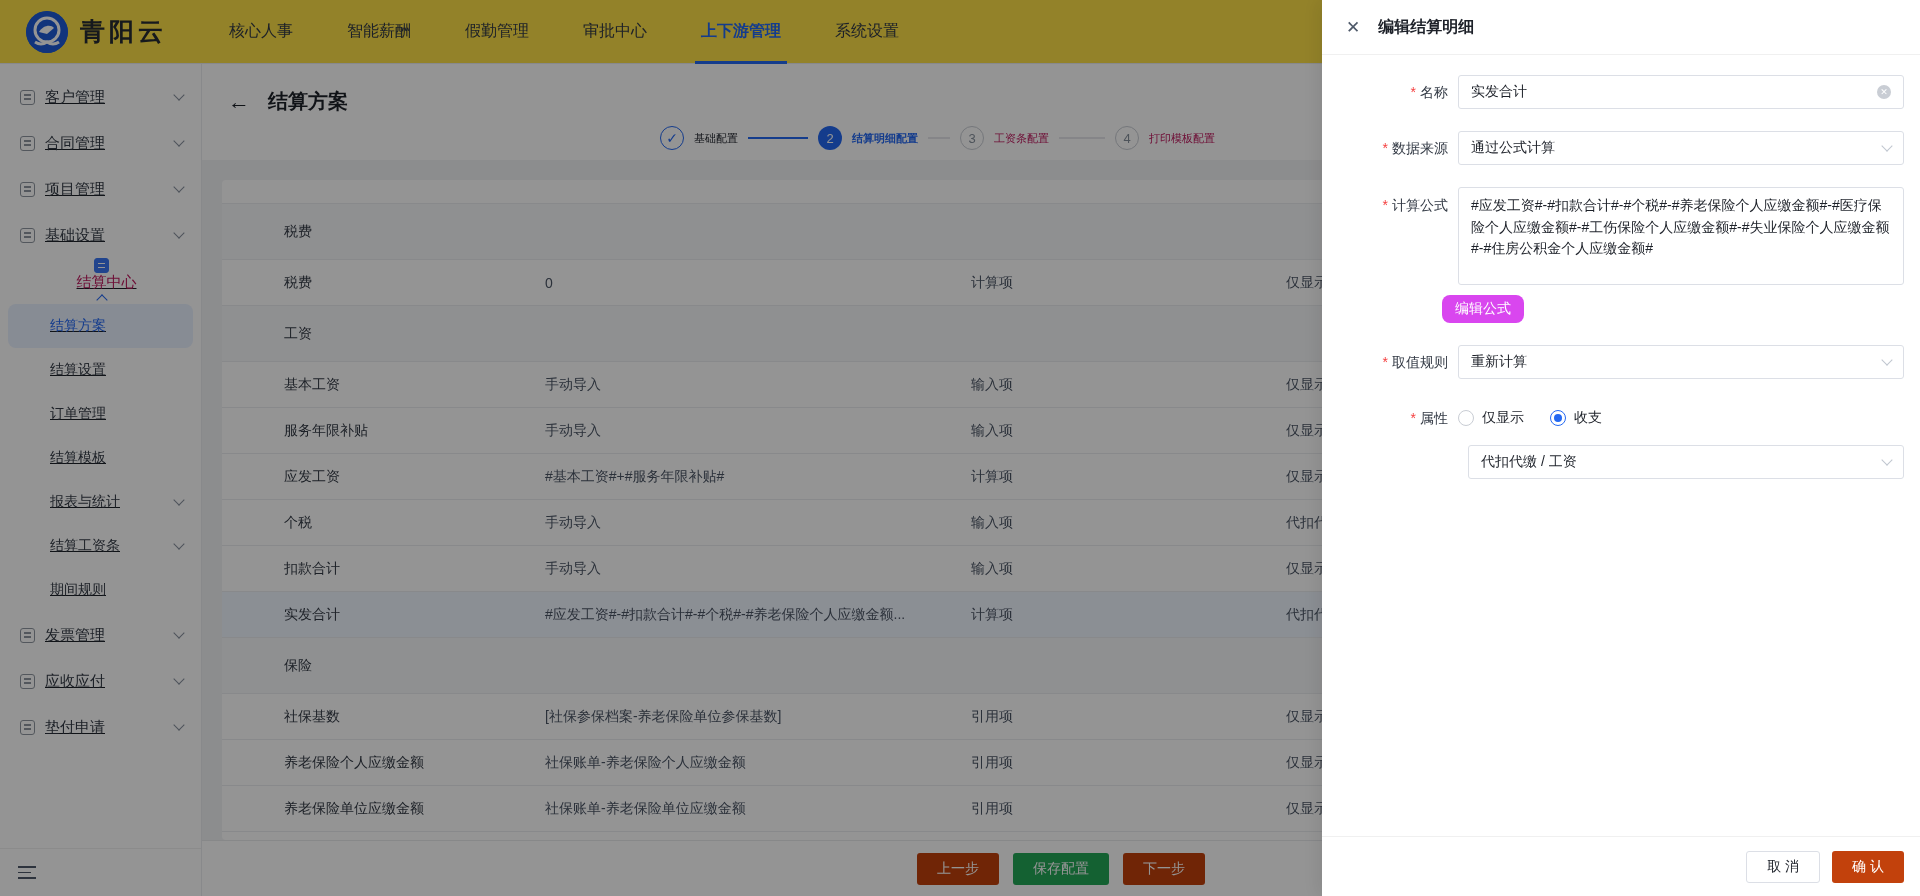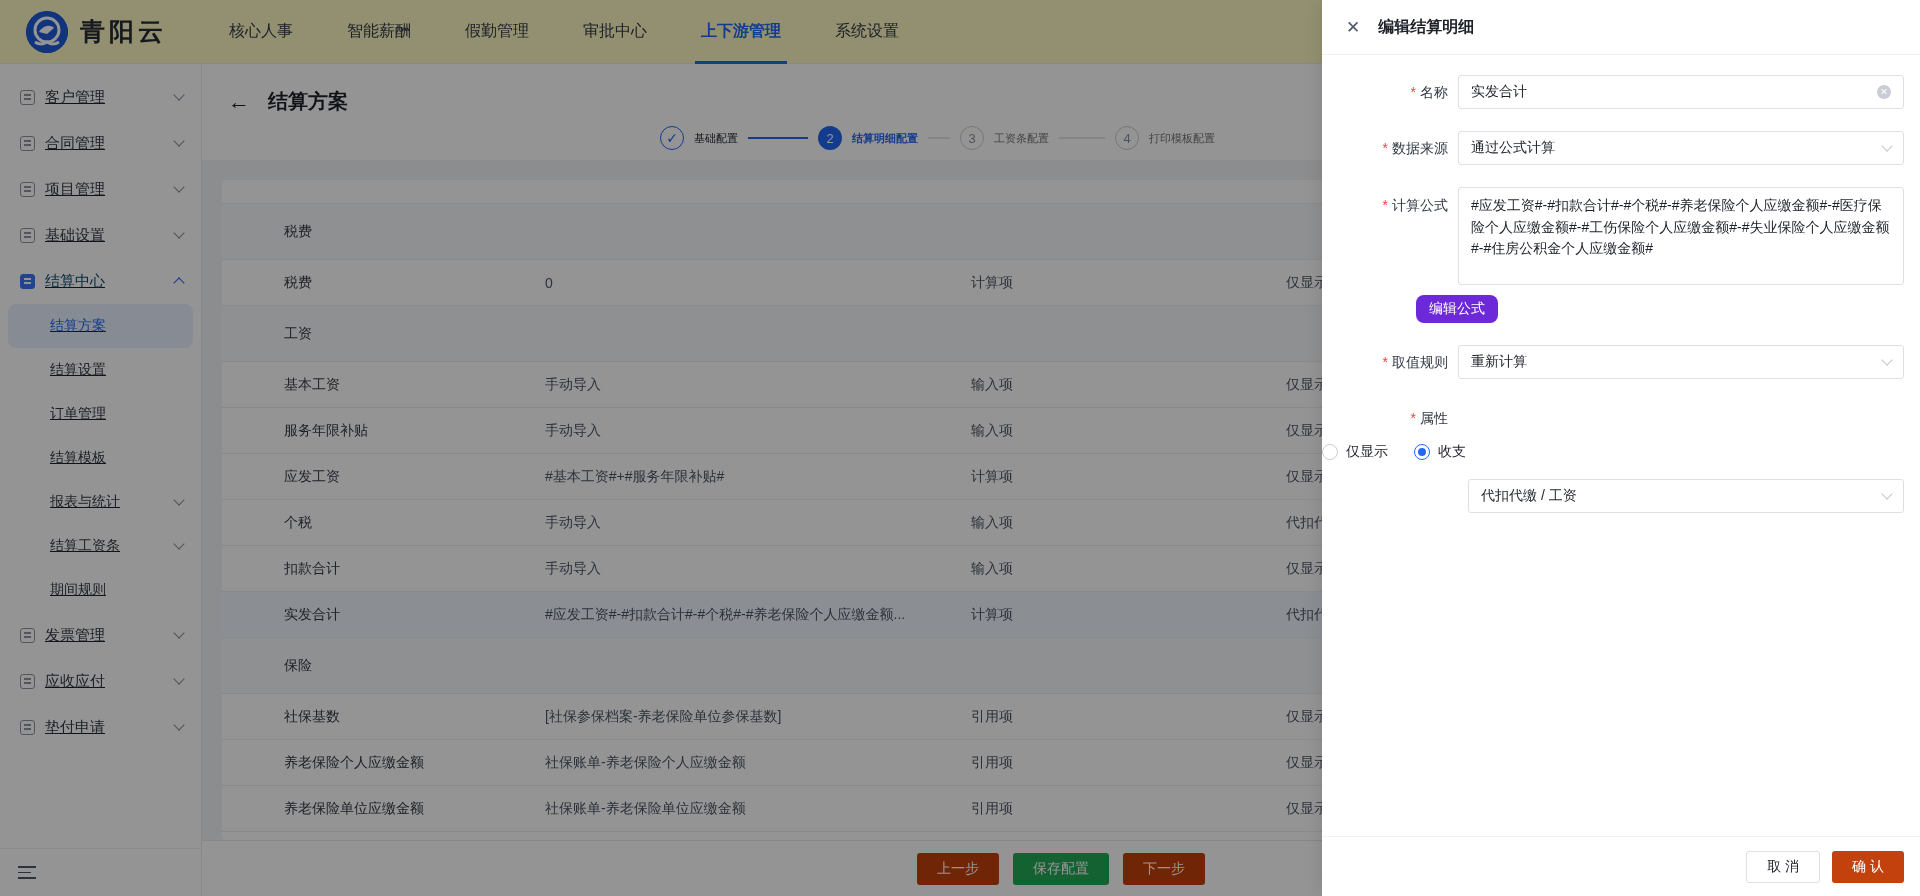--- a/index.html
+++ b/index.html
@@ -2,35 +2,35 @@
 <html><head>
 <meta charset="utf-8">
 <style>
   * { margin:0; padding:0; box-sizing:border-box; }
   html,body { width:1920px; height:896px; overflow:hidden; }
   body { font-family:"Liberation Sans","DejaVu Sans",sans-serif; background:#f2f3f5; color:#1d2129; }
 
   .app { position:absolute; inset:0; width:1920px; height:896px; display:flex; flex-direction:column; }
 
   
-  .topnav { height:64px; background:#fef9c3; border-bottom:1px solid #ebedf0; display:flex; align-items:center; padding-left:26px; flex:none; }
+  .topnav { height:64px; background:#fde047; border-bottom:1px solid #ebedf0; display:flex; align-items:center; padding-left:26px; flex:none; }
   .logo { width:42px; height:42px; border-radius:50%; background:#1e5bd6; position:relative; flex:none; overflow:hidden; }
   .logo svg { position:absolute; inset:0; }
   .brand { font-size:25px; font-weight:700; color:#262b33; letter-spacing:4px; margin-left:12px; }
   .nav-items { display:flex; align-items:stretch; height:64px; margin-left:56px; }
   .nav-item { display:flex; align-items:center; padding:0 6px; margin-right:42px; font-size:16px; color:#333a45; cursor:pointer; border-bottom:3px solid transparent; border-top:3px solid transparent; }
   .nav-item.active { color:#2468f2; font-weight:600; border-bottom-color:#2468f2; }
 
   .body-wrap { flex:1; display:flex; min-height:0; }
 
   
   .sidebar { width:202px; background:#fff; border-right:1px solid #ebedf0; position:relative; padding-top:10px; flex:none;text-decoration:underline; }
   .side-item { height:46px; display:flex; align-items:center; padding:0 18px 0 20px; font-size:15px; color:#333a45; cursor:pointer; }
   .side-item .lbl { flex:1; margin-left:10px; }
-  .side-item.primary { color:#0c4a6e; }
+  .side-item.primary { color:#be185d;flex-direction:column; }
   .sub-item { height:44px; display:flex; align-items:center; padding-left:50px; padding-right:18px; font-size:14px; color:#333a45; cursor:pointer; }
   .sub-item .lbl { flex:1; }
   .sub-item.active { background:#e8f1ff; color:#2468f2; border-radius:8px; margin:0 8px; padding-left:42px; }
   .ico { width:15px; height:15px; border:1.5px solid #858c96; border-radius:3px; position:relative; flex:none; opacity:.9; }
   .ico::after { content:""; position:absolute; left:3px; right:3px; top:3.5px; height:1.5px; background:#858c96; box-shadow:0 4px 0 #858c96; }
   .side-item.primary .ico { border-color:#2468f2; background:#2468f2; }
   .side-item.primary .ico::after { background:#fff; box-shadow:0 4px 0 #fff; }
   .chev { width:8px; height:8px; border-right:1.6px solid #868f9c; border-bottom:1.6px solid #868f9c; transform:rotate(45deg); margin-top:-4px; flex:none; }
   .chev.up { transform:rotate(-135deg); margin-top:4px; border-color:#2468f2; }
   .collapse-bar { position:absolute; bottom:0; left:0; right:0; height:48px; border-top:1px solid #f0f0f0; display:flex; align-items:center; padding-left:18px; cursor:pointer; }
@@ -45,21 +45,21 @@
   .back-arrow { font-size:22px; color:#1d2129; cursor:pointer; line-height:1; }
   .page-title { font-size:20px; font-weight:700; margin-left:18px; color:#1d2129; }
   .stepper { position:absolute; left:458px; top:62px; display:flex; align-items:center; white-space:nowrap; }
   .step-circ { width:24px; height:24px; border-radius:50%; display:flex; align-items:center; justify-content:center; font-size:13px; flex:none; }
   .step-circ.done { border:1px solid #2468f2; color:#2468f2; background:#fff; font-size:14px; }
   .step-circ.active { background:#2468f2; color:#fff; }
   .step-circ.todo { border:1px solid #c9cdd4; color:#86909c; background:#fff; }
   .step-lbl { font-size:11px; margin:0 10px 0 10px; }
   .step-lbl.done { color:#1d2129; }
   .step-lbl.active { color:#2468f2; font-weight:600; }
-  .step-lbl.todo { color:#737373; }
+  .step-lbl.todo { color:#be185d; }
   .step-line { height:2px; width:60px; background:#e5e6eb; margin-right:10px; flex:none; }
   .step-line.blue { background:#2468f2; }
   .step-line.short { width:22px; }
   .step-line.mid { width:46px; }
 
   .content { flex:1; background:#f2f3f5; padding:20px 22px 0 20px; min-height:0; }
   .card { background:#fff; border-radius:4px; height:100%; overflow:hidden; }
   .trow { display:flex; align-items:center; border-bottom:1px solid #ebedf0; font-size:14px; color:#333a45; cursor:pointer; }
   .trow.spacer { height:24px; cursor:default; }
   .trow.group { height:56px; background:#f7f8fa; }
@@ -84,27 +84,27 @@
   .drawer-body { flex:1; padding:20px 16px 0 0; overflow:hidden; }
   .frow { display:flex; margin-bottom:22px; }
   .flabel { width:136px; flex:none; text-align:right; padding-right:10px; font-size:14px; color:#333a45; line-height:34px; }
   .req { color:#f53f3f; margin-right:4px; }
   .fctl { flex:1; min-width:0; }
   .inputbox { height:34px; border:1px solid #dcdfe6; border-radius:3px; display:flex; align-items:center; padding:0 12px; font-size:14px; color:#1d2129; background:#fff; }
   .inputbox .val { flex:1; overflow:hidden; white-space:nowrap; }
   .clear-ic { width:14px; height:14px; border-radius:50%; background:#c9cdd4; color:#fff; font-size:9px; display:flex; align-items:center; justify-content:center; cursor:pointer; flex:none; }
   .sel-chev { width:8px; height:8px; border-right:1.5px solid #c0c6cf; border-bottom:1.5px solid #c0c6cf; transform:rotate(45deg); margin-top:-4px; flex:none; }
   .textareabox { min-height:98px; border:1px solid #dcdfe6; border-radius:3px; padding:7px 12px; font-size:14px; line-height:1.55; color:#1d2129; }
-  .mini-btn { display:inline-flex; height:28px; align-items:center; padding:0 13px; background:#6d28d9; color:#fff; font-size:14px; border-radius:8px; border:none; cursor:pointer; margin:-12px 0 22px 94px; font-family:inherit; }
+  .mini-btn { display:inline-flex; height:28px; align-items:center; padding:0 13px; background:#d946ef; color:#fff; font-size:14px; border-radius:8px; border:none; cursor:pointer; margin:-12px 0 22px 120px; font-family:inherit; }
   .radio-row { display:flex; align-items:center; height:34px; }
   .radio { width:16px; height:16px; border-radius:50%; border:1px solid #c9cdd4; background:#fff; position:relative; flex:none; cursor:pointer; }
   .radio.checked { border-color:#2468f2; }
   .radio.checked::after { content:""; position:absolute; inset:3px; border-radius:50%; background:#2468f2; }
   .radio-lbl { font-size:14px; margin-left:8px; color:#1d2129; }
-  .attr-row { margin-bottom:10px;flex-direction:column; }
+  .attr-row { margin-bottom:10px; }
   .attr-select { margin-left:146px; margin-right:0; }
   .drawer-foot { height:60px; border-top:1px solid #f0f0f0; display:flex; align-items:center; justify-content:flex-end; gap:12px; padding-right:16px; flex:none; }
   .btn.ghost { background:#fff; border:1px solid #dcdfe6; color:#1d2129; }
 </style>
 </head>
 <body>
 
 <div class="app">
 
   <header class="topnav">

